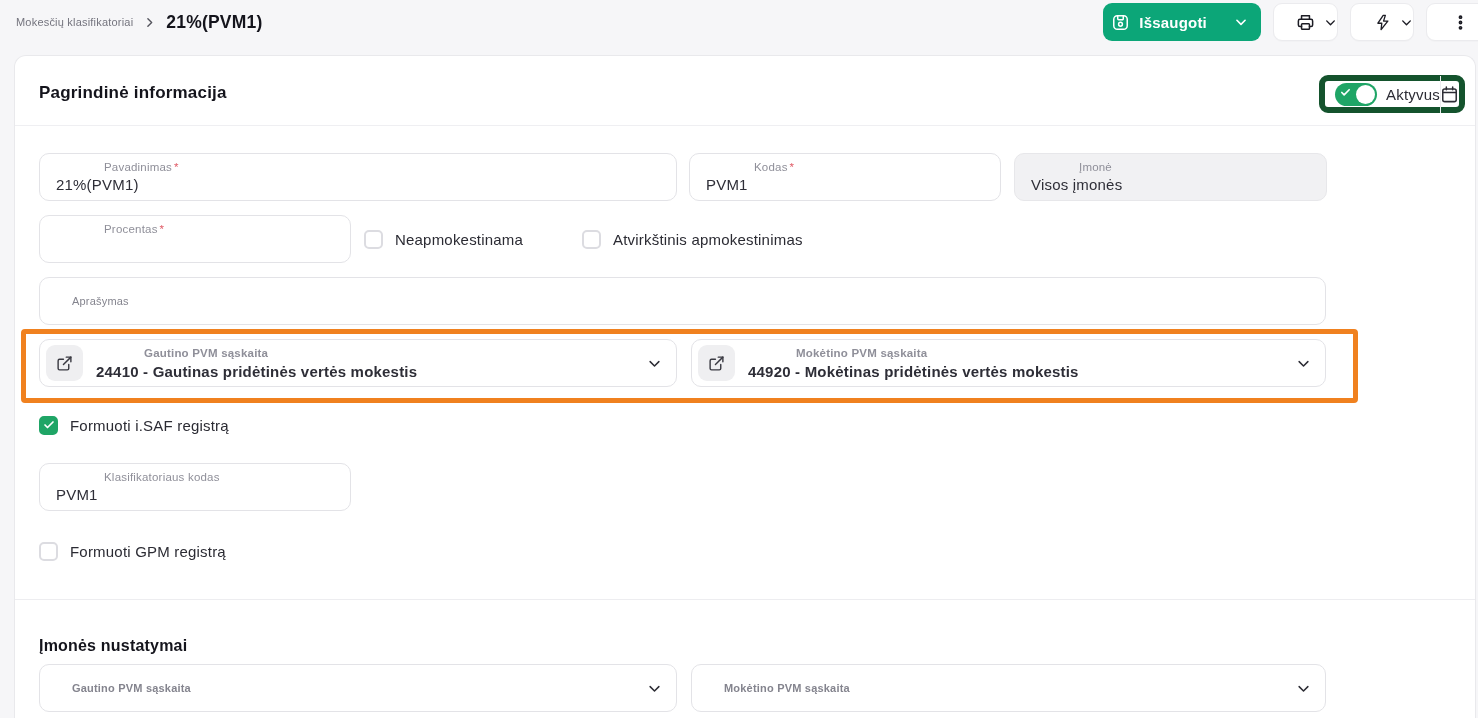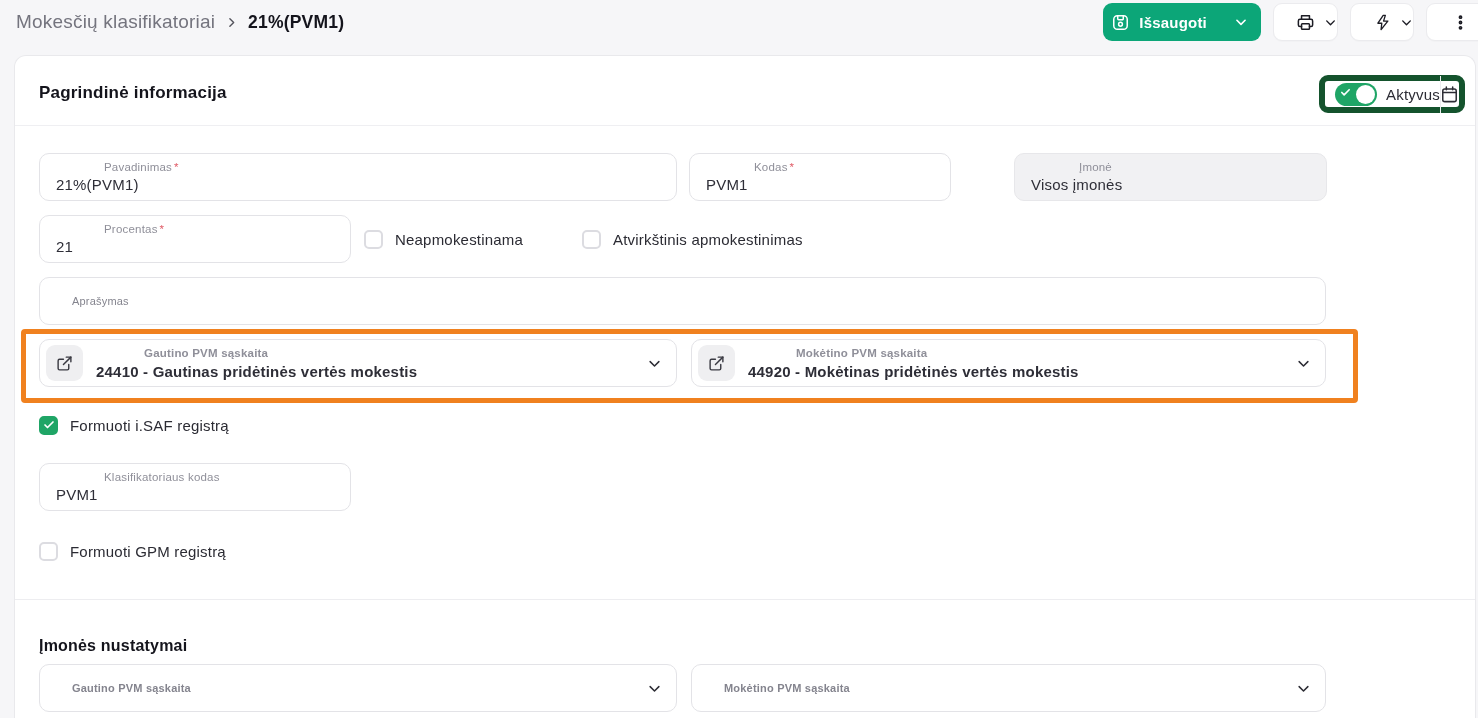--- a/index.html
+++ b/index.html
@@ -2,21 +2,21 @@
 <html><head>
 <meta charset="utf-8">
 <style>
   * { box-sizing: border-box; margin: 0; padding: 0; }
   html,body { width:1478px; height:718px; overflow:hidden; }
   body { font-family:"Liberation Sans", sans-serif; background:#f6f6f8; color:#23232b; }
   #root { position:relative; width:1478px; height:718px; }
 
   
   .breadcrumb { position:absolute; left:16px; top:8px; height:28px; display:flex; align-items:center; gap:10px; }
-  .crumb-parent { font-size:19px; color:#74747e; letter-spacing:.2px; }
+  .crumb-parent { font-size:11px; color:#74747e; letter-spacing:.2px; }
   .crumb-sep { display:flex; color:#55555e; }
   .crumb-current { font-size:17.5px; font-weight:700; color:#14141c; letter-spacing:.2px; }
 
   .actions { position:absolute; top:3px; left:1103px; height:38px; display:flex; gap:12px; }
   .btn { height:38px; border-radius:9px; display:flex; align-items:center; justify-content:flex-end; cursor:pointer; }
   .btn-save { width:158px; background:#0ca678; color:#fff; padding:0; }
   .btn-save .save-main { display:flex; align-items:center; gap:9px; padding:0 14px 0 16px; font-size:15px; font-weight:600; letter-spacing:.2px; }
   .btn-save .save-sep { width:1px; height:24px; background:rgba(255,255,255,.35); }
   .btn-save .save-caret { padding:0 13px; display:flex; align-items:center; }
   .btn-white { background:#ffffff; border:1px solid #ebebee; gap:9px; box-shadow:0 1px 1px rgba(20,20,30,.02); }
@@ -179,32 +179,31 @@
         </span>
       </span>
     </div>
 
     <div class="hdr-divider"></div>
 
     <div class="field" style="left:24px; top:97px; width:638px;">
       <div class="f-label"><span>Pavadinimas</span><span class="req">*</span></div>
       <div class="f-value">21%(PVM1)</div>
     </div>
-    <div class="field" style="left:674px; top:97px; width:262px;">
+    <div class="field" style="left:674px; top:97px; width:312px;">
       <div class="f-label"><span>Kodas</span><span class="req">*</span></div>
       <div class="f-value">PVM1</div>
     </div>
     <div class="field disabled" style="left:999px; top:97px; width:313px;">
       <div class="f-label">Įmonė</div>
       <div class="f-value">Visos įmonės</div>
     </div>
 
     <div class="field" style="left:24px; top:159px; width:312px;">
       <div class="f-label"><span>Procentas</span><span class="req">*</span></div>
-      <div class="f-value">21</div>
     </div>
 
     <div class="cb-row" style="left:349px; top:171px;">
       <span class="cb"></span>
       <span class="cb-label">Neapmokestinama</span>
     </div>
     <div class="cb-row" style="left:567px; top:171px;">
       <span class="cb"></span>
       <span class="cb-label">Atvirkštinis apmokestinimas</span>
     </div>

